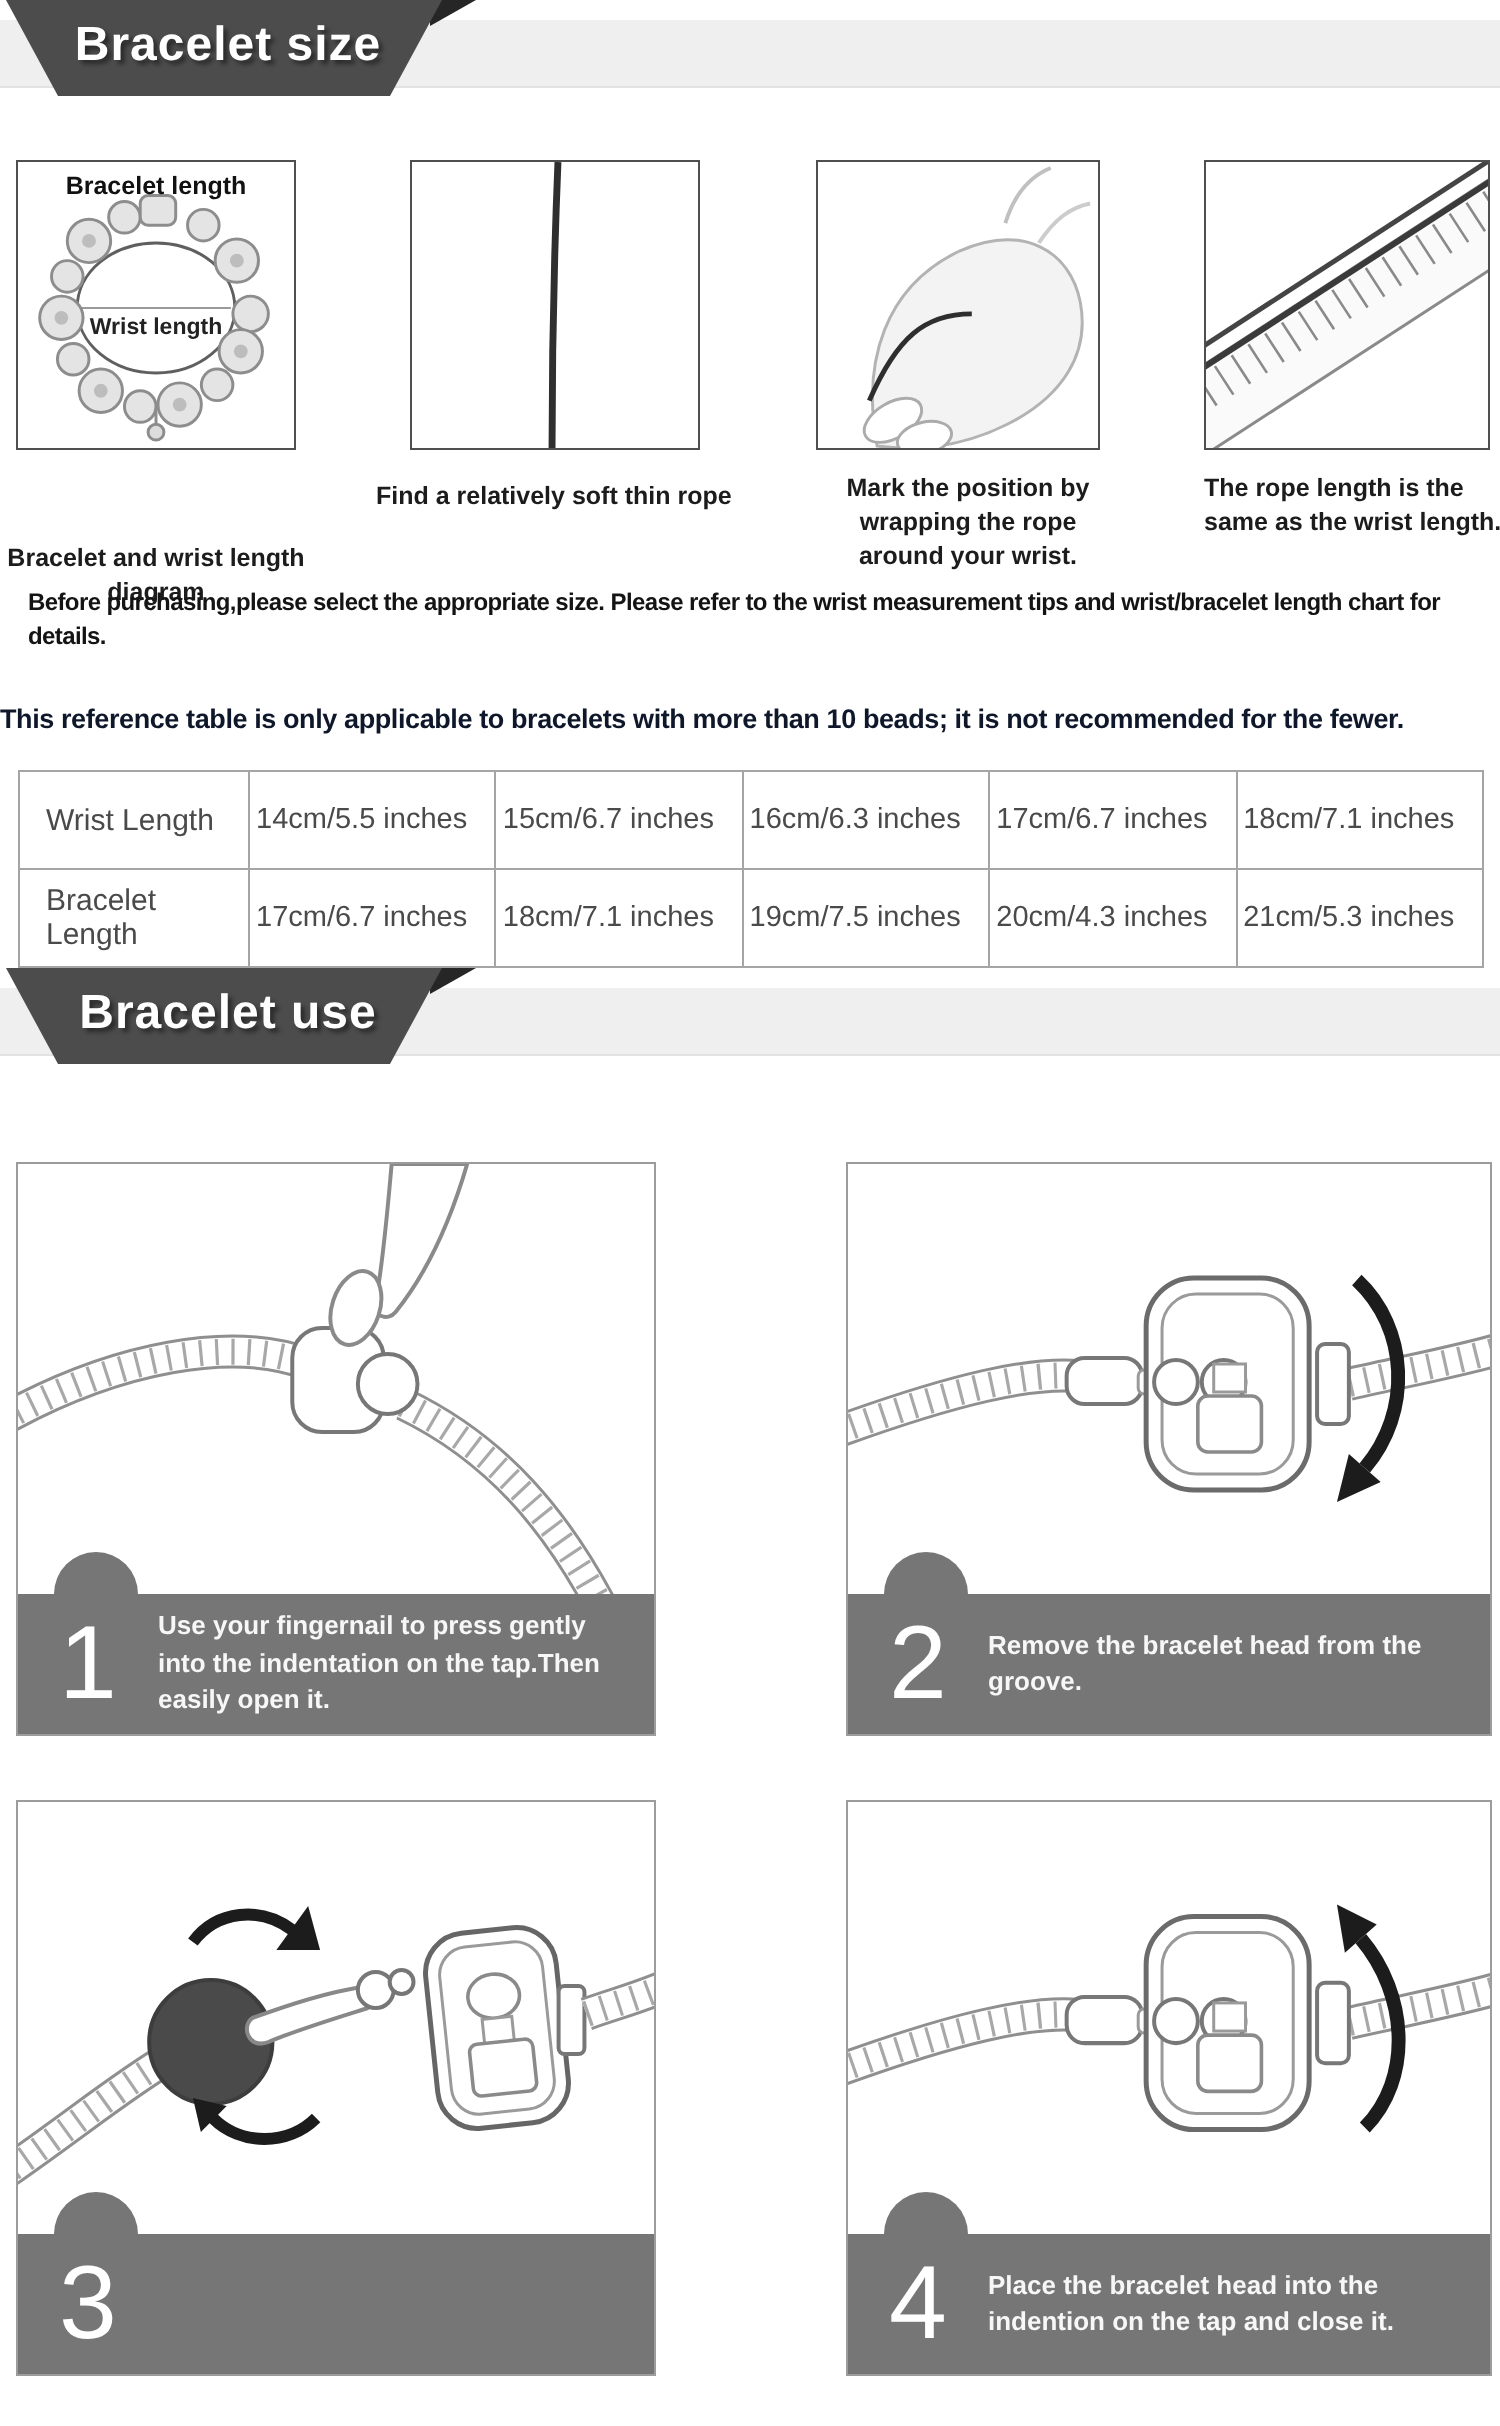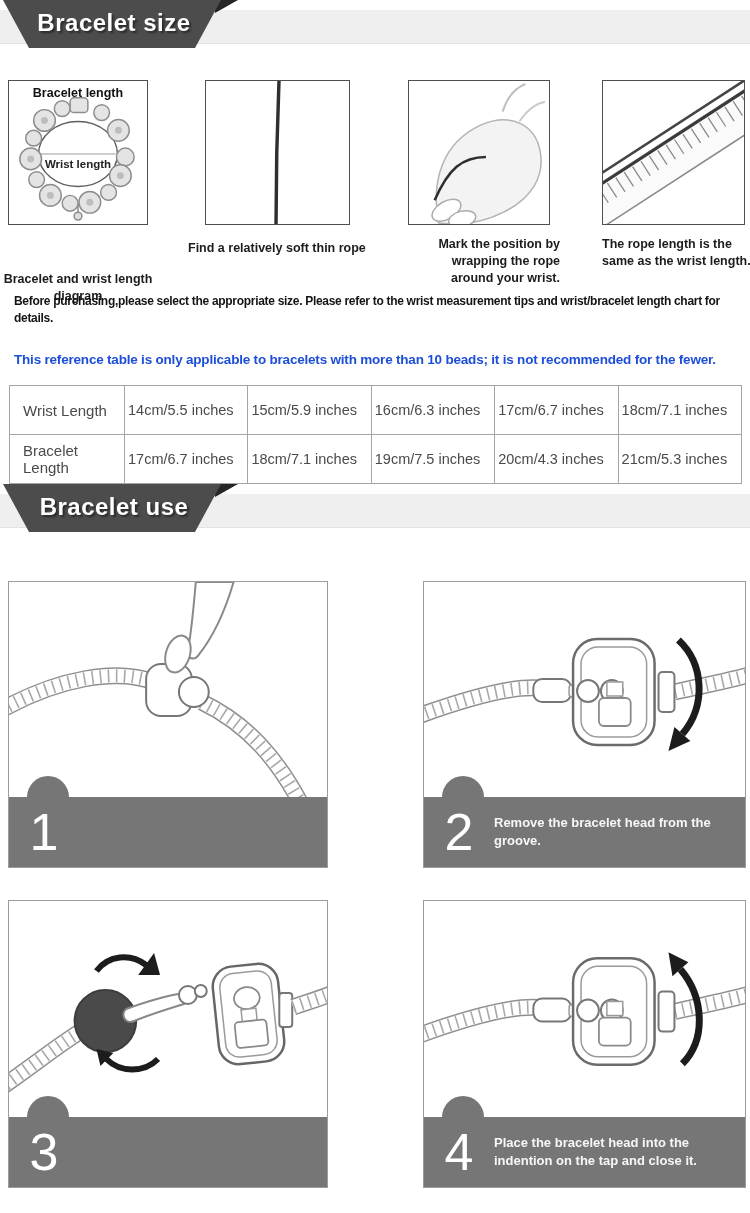--- a/index.html
+++ b/index.html
@@ -19,27 +19,27 @@
   
   .tip-box{position:absolute;top:80px;height:145px;border:1.5px solid #4f4f4f;background:#fff;box-sizing:border-box;}
   #tip1{left:8px;width:140px;} #tip2{left:205px;width:145px;}
   #tip3{left:408px;width:142px;} #tip4{left:602px;width:143px;}
   .tip-box svg{position:absolute;top:0;left:0;width:100%;height:100%;}
   .b-label-top{position:absolute;top:5px;left:0;right:0;text-align:center;font-weight:bold;font-size:12.5px;color:#111;}
   .b-label-inner{position:absolute;top:77px;left:0;right:0;text-align:center;font-weight:bold;font-size:11.5px;color:#222;}
   .tip-caption{position:absolute;font-size:12.5px;font-weight:bold;color:#1c1c1c;line-height:1.35;}
   #cap1{left:2px;top:244px;width:152px;text-align:center;margin-top:27px;}
   #cap2{left:188px;top:240px;width:180px;text-align:left;}
-  #cap3{left:408px;top:236px;width:152px;text-align:right;}
+  #cap3{left:408px;top:236px;width:152px;text-align:center;}
   #cap4{left:602px;top:236px;width:150px;text-align:left;}
 
   
   #intro{position:absolute;top:293px;left:14px;width:732px;font-size:12px;font-weight:bold;
          color:#141414;line-height:1.42;letter-spacing:-.3px;}
-  #note{position:absolute;top:352px;left:14px;font-size:13.5px;font-weight:bold;color:#1d4ed8;
+  #note{position:absolute;top:352px;left:0;font-size:13.5px;font-weight:bold;color:#0f172a;
         letter-spacing:-.2px;white-space:nowrap;}
 
   
   #size-table{position:absolute;top:385px;left:9px;width:733px;border-collapse:collapse;table-layout:fixed;
               font-size:14.5px;color:#4a4a4a;}
   #size-table td{border:1px solid #a5a5a5;height:48px;padding:0 3px;background:#fff;}
   #size-table td.rowhead{text-align:left;padding-left:13px;font-size:15px;}
   #size-table col.c0{width:115px;}
 
   
@@ -154,21 +154,21 @@
         <col>
         <col>
         <col>
         <col>
         <col>
       </colgroup>
     <tbody>
       <tr>
         <td class="rowhead">Wrist Length</td>
         <td>14cm/5.5 inches</td>
-        <td>15cm/5.9 inches</td>
+        <td>15cm/6.7 inches</td>
         <td>16cm/6.3 inches</td>
         <td>17cm/6.7 inches</td>
         <td>18cm/7.1 inches</td>
       </tr>
       <tr>
         <td class="rowhead">Bracelet Length</td>
         <td>17cm/6.7 inches</td>
         <td>18cm/7.1 inches</td>
         <td>19cm/7.5 inches</td>
         <td>20cm/4.3 inches</td>
@@ -192,20 +192,21 @@
       <path class="rp-i" d="M 194 120 C 240 142 272 178 298 230"></path>
       <path class="rp-h" d="M 194 120 C 240 142 272 178 298 230"></path>
       <path d="M 188 0 L 226 0 C 216 34 203 58 190 74 C 186 79 178 76 180 69 C 184 47 186 22 188 0 Z" fill="#ffffff" stroke="#8a8a8a" stroke-width="2"></path>
       <rect class="ln" x="138" y="82" width="46" height="52" rx="15"></rect>
       <circle class="ln" cx="186" cy="110" r="15"></circle>
       <ellipse cx="170" cy="72" rx="12" ry="19" transform="rotate(18 170 72)" fill="#ffffff" stroke="#8a8a8a" stroke-width="2"></ellipse>
     </svg>
     <div class="step-bar">
       <div class="step-bump"></div>
       <div class="step-num">1</div>
+      <div class="step-caption">Use your fingernail to press gently into the indentation on the tap.Then easily open it.</div>
     </div>
   </div>
 
   <div class="step-panel" id="panel2">
     <svg class="step-illus" viewBox="0 0 323 215" preserveAspectRatio="none">
       <path class="rp-o" d="M -6 134 C 55 112 92 104 116 106"></path>
       <path class="rp-i" d="M -6 134 C 55 112 92 104 116 106"></path>
       <path class="rp-h" d="M -6 134 C 55 112 92 104 116 106"></path>
       <path class="rp-o" d="M 252 110 C 288 102 310 98 330 92"></path>
       <path class="rp-i" d="M 252 110 C 288 102 310 98 330 92"></path>

